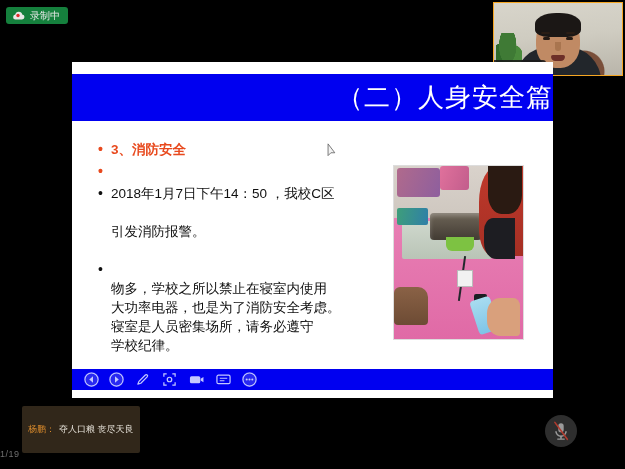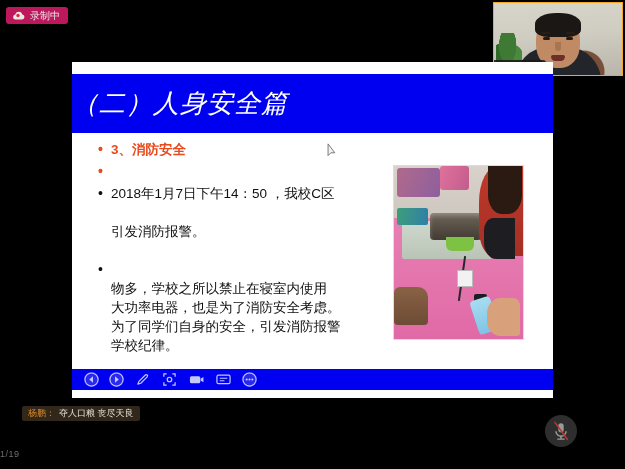--- a/index.html
+++ b/index.html
@@ -5,21 +5,21 @@
   html,body{margin:0;padding:0;background:#000;}
   body{
     width:625px;height:469px;overflow:hidden;position:relative;
     font-family:"Liberation Sans","DejaVu Sans",sans-serif;
   }
 
   
   #rec-badge{
     position:absolute;left:6px;top:7px;
     display:flex;align-items:center;gap:5px;
-    background:#be185d;border-radius:3px;
+    background:#15803d;border-radius:3px;
     padding:3px 8px 3px 6px;
   }
   #rec-badge .cloud{
     position:relative;width:13px;height:9px;flex:0 0 auto;
   }
   #rec-badge .cloud svg{display:block;}
   #rec-badge .lbl{color:#e9e9e9;font-size:10px;line-height:11px;white-space:nowrap;}
 
   
   #webcam{
@@ -80,22 +80,22 @@
   }
   #name-tag .mic{width:9px;height:11px;flex:0 0 auto;}
   #name-tag .nm{color:#fff;font-size:10px;line-height:11px;white-space:nowrap;}
 
   
   #slide{
     position:absolute;left:72px;top:62px;width:481px;height:336px;
     background:#fff;overflow:hidden;
   }
   #slide-title-bar{
-    position:absolute;left:0;top:12px;width:100%;height:59px;background:#0000f0;
-    display:flex;align-items:center;justify-content:flex-start;font-style:italic;
+    position:absolute;left:0;top:12px;width:100%;height:47px;background:#0000f0;
+    display:flex;align-items:center;justify-content:flex-end;
   }
   #slide-title{
     color:#fff;font-size:26px;letter-spacing:1px;font-weight:400;
     font-family:"Liberation Serif","DejaVu Serif",serif;
   }
   #slide-footer-bar{
     position:absolute;left:0;bottom:8px;width:100%;height:21px;background:#0000f0;
   }
 
   
@@ -166,21 +166,21 @@
   }
   .tb-btn svg{display:block;}
   .tb-flat{background:none;width:17px;height:15px;}
 
   
   #cursor{position:absolute;left:327px;top:143px;width:11px;height:16px;}
 
   
   #danmaku{
     position:absolute;left:22px;top:406px;display:flex;align-items:center;gap:4px;
-    background:rgba(58,46,30,.85);padding:2px 6px;border-radius:2px;
+    background:rgba(58,46,30,.85);padding:18px 6px;border-radius:2px;
   }
   #danmaku .who{color:#d98a2b;font-size:9px;line-height:11px;white-space:nowrap;}
   #danmaku .msg{color:#e7e3da;font-size:9px;line-height:11px;white-space:nowrap;}
 
   
   #page-indicator{
     position:absolute;left:0;right:0;bottom:10px;
     color:#6e6e6e;font-size:9px;letter-spacing:.5px;
   }
 
@@ -257,21 +257,21 @@
     </div>
 
     <div class="gap"></div>
 
     <div class="bullet-row plain">
       <span class="dot">•</span>
       <span class="txt">
         <br>
         <span>物多，学校之所以禁止在寝室内使用</span><br>
         <span>大功率电器，也是为了消防安全考虑。</span><br>
-        <span>为了同学们自身的安全，引发消防报警</span><br>
+        <span>寝室是人员密集场所，请务必遵守</span><br>
         <span>学校纪律。</span>
       </span>
     </div>
   </div>
 
   <div id="slide-photo">
     <div class="floor"></div>
     <div class="lugg"></div>
     <div class="lugg2"></div>
     <div class="mat"></div>

